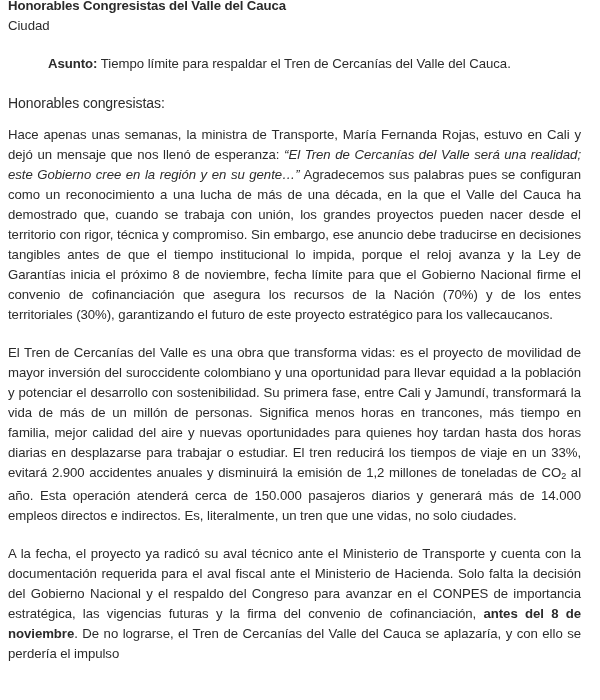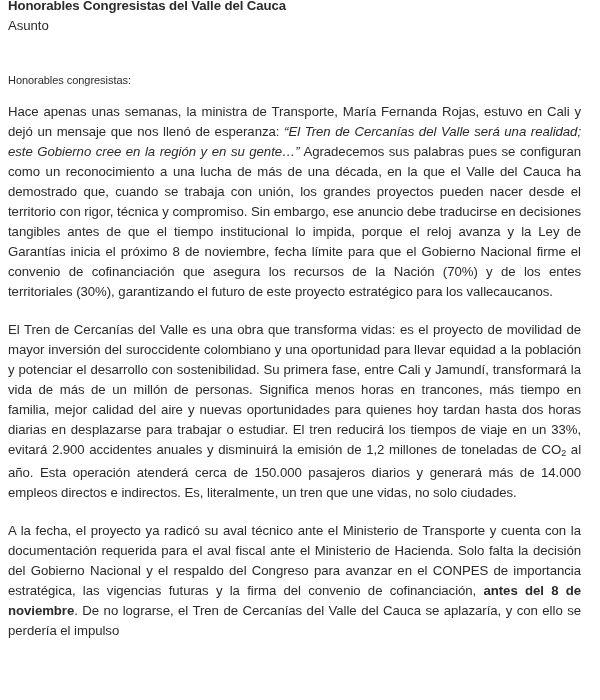--- a/index.html
+++ b/index.html
@@ -41,23 +41,23 @@
     font-size: 13.2px;
     line-height: 20px;
     margin-top: 18px;
     padding-left: 40px;
     letter-spacing: -0.05px;
   }
   .subject b {
     font-weight: bold;
   }
   .salutation {
-    font-size: 11px;
+    font-size: 14px;
     line-height: 20px;
-    margin-top: 34px;
+    margin-top: 19px;
     letter-spacing: -0.05px;
   }
   p.body-par {
     font-size: 13.2px;
     line-height: 20px;
     text-align: justify;
     text-justify: inter-word;
     margin: 18px 0 0 0;
     letter-spacing: -0.05px;
     hyphens: none;
@@ -80,22 +80,23 @@
   }
 </style>
 </head>
 <body>
 
 <div class="page">
 
   <div class="addressee-title">Honorables Congresistas del Valle del Cauca</div>
 
 
-  <div class="addressee-line">Asunto</div>
+  <div class="addressee-line">Ciudad</div>
 
+  <div class="subject"><b>Asunto:</b><span> Tiempo límite para respaldar el Tren de Cercanías del Valle del Cauca.</span></div>
 
   <div class="salutation">Honorables congresistas:</div>
 
   <p class="body-par first-par"><span>Hace apenas unas semanas, la ministra de Transporte, María Fernanda Rojas, estuvo en Cali y dejó un mensaje que nos llenó de esperanza: </span><span class="quote">“El Tren de Cercanías del Valle será una realidad; este Gobierno cree en la región y en su gente…”</span><span> Agradecemos sus palabras pues se configuran como un reconocimiento a una lucha de más de una década, en la que el Valle del Cauca ha demostrado que, cuando se trabaja con unión, los grandes proyectos pueden nacer desde el territorio con rigor, técnica y compromiso. Sin embargo, ese anuncio debe traducirse en decisiones tangibles antes de que el tiempo institucional lo impida, porque el reloj avanza y la Ley de Garantías inicia el próximo 8 de noviembre, fecha límite para que el Gobierno Nacional firme el convenio de cofinanciación que asegura los recursos de la Nación (70%) y de los entes territoriales (30%), garantizando el futuro de este proyecto estratégico para los vallecaucanos.</span></p>
 
   <p class="body-par"><span class="lead">El Tren de Cercanías del Valle es una obra que transforma vidas:</span><span> es el proyecto de movilidad de mayor inversión del suroccidente colombiano y una oportunidad para llevar equidad a la población y potenciar el desarrollo con sostenibilidad. Su primera fase, entre Cali y Jamundí, transformará la vida de más de un millón de personas. Significa menos horas en trancones, más tiempo en familia, mejor calidad del aire y nuevas oportunidades para quienes hoy tardan hasta dos horas diarias en desplazarse para trabajar o estudiar. El tren reducirá los tiempos de viaje en un 33%, evitará 2.900 accidentes anuales y disminuirá la emisión de 1,2 millones de toneladas de CO</span><sub>2</sub><span> al año. Esta operación atenderá cerca de 150.000 pasajeros diarios y generará más de 14.000 empleos directos e indirectos. Es, literalmente, un tren que une vidas, no solo ciudades.</span></p>
 
   <p class="body-par"><span>A la fecha, el proyecto ya radicó su aval técnico ante el Ministerio de Transporte y cuenta con la documentación requerida para el aval fiscal ante el Ministerio de Hacienda. Solo falta la decisión del Gobierno Nacional y el respaldo del Congreso para avanzar en el CONPES de importancia estratégica, las vigencias futuras y la firma del convenio de cofinanciación, </span><span class="inline-bold">antes del 8 de noviembre</span><span>. De no lograrse, el Tren de Cercanías del Valle del Cauca se aplazaría, y con ello se perdería el impulso</span></p>
 
 </div>

